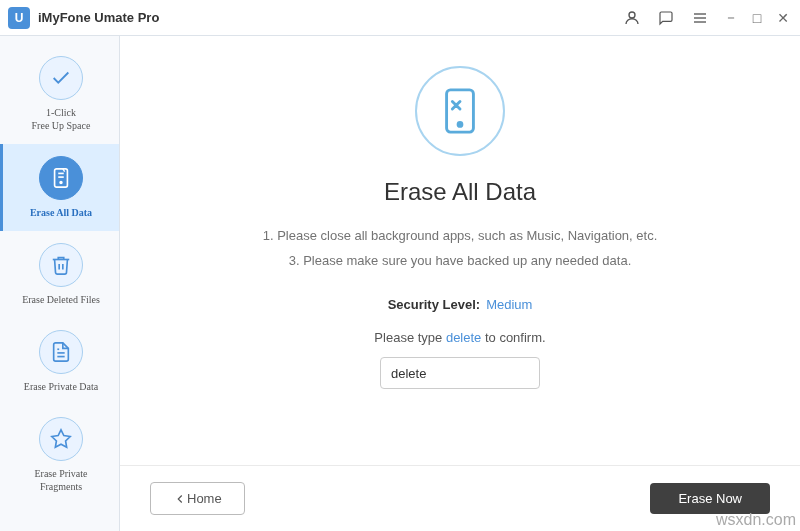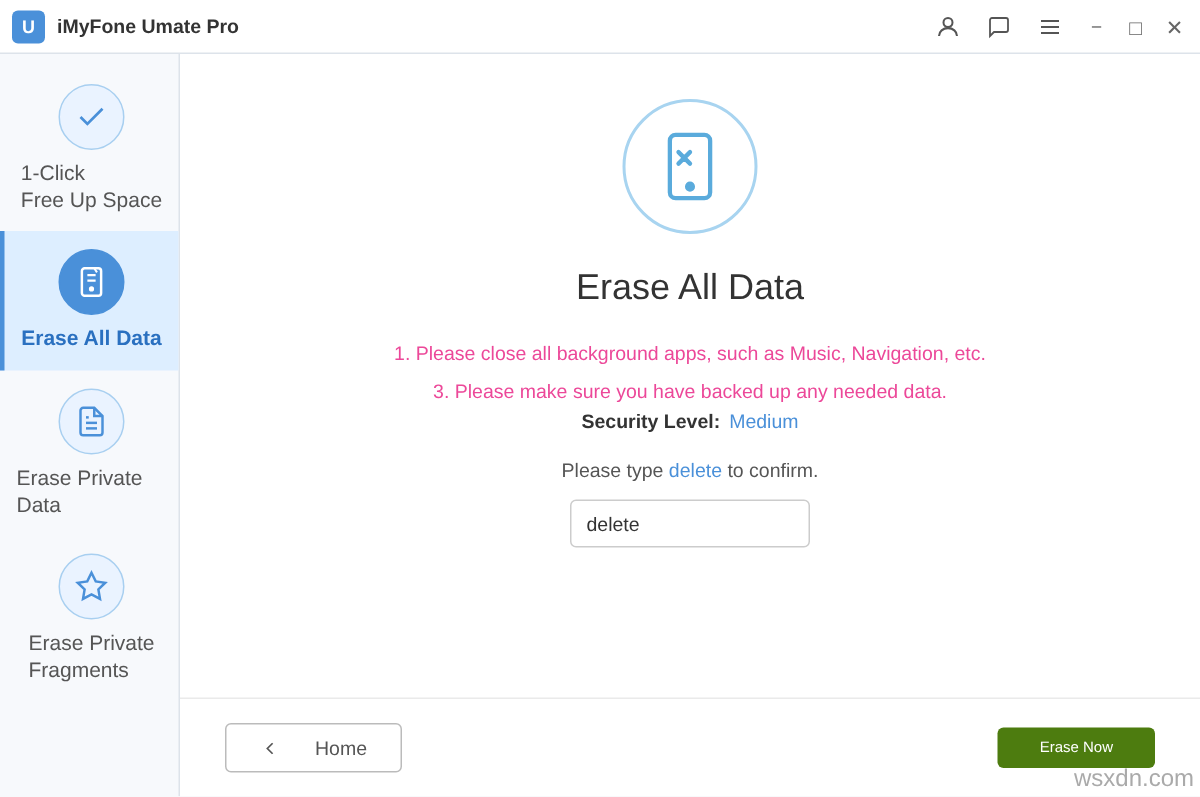--- a/index.html
+++ b/index.html
@@ -114,23 +114,25 @@
       margin-bottom: 6px;
       color: #4a90d9;
       font-size: 18px;
     }
     .sidebar-item.active .icon-circle {
       background: #4a90d9;
       border-color: #4a90d9;
       color: white;
     }
     .sidebar-item .item-label {
-      font-size: 14px;
+      font-size: 10px;
       color: #555;
+      text-align: center;
       line-height: 1.3;
+      font-family: Liberation Serif, serif;
     }
     .sidebar-item.active .item-label {
       color: #2a70c0;
       font-weight: 600;
     }
 
     
     .content {
       flex: 1;
       background: #ffffff;
@@ -159,22 +161,23 @@
     .page-title {
       font-size: 24px;
       font-weight: 400;
       color: #333;
       margin-bottom: 18px;
     }
 
     .instructions {
       text-align: center;
       font-size: 13px;
-      color: #ec4899;
+      color: #737373;
       line-height: 1.9;
+      margin-bottom: 24px;
     }
 
     .security-level-row {
       display: flex;
       align-items: center;
       gap: 6px;
       margin-bottom: 18px;
       font-size: 13px;
       color: #333;
     }
@@ -215,37 +218,37 @@
       padding: 16px 30px 16px 30px;
       border-top: 1px solid #eaeaea;
       background: #fff;
       margin-top: auto;
       flex-shrink: 0;
     }
 
     .home-btn {
       display: flex;
       align-items: center;
-      gap: 23px;
+      gap: 0;
       padding: 8px 22px;
       border: 1px solid #bbb;
       border-radius: 4px;
       background: #fff;
       color: #555;
       font-size: 13px;
       cursor: pointer;
     }
 
     .erase-btn {
       padding: 8px 28px;
-      background: #4d7c0f;
+      background: #404040;
       color: white;
       border: none;
       border-radius: 4px;
-      font-size: 10px;
+      font-size: 13px;
       cursor: pointer;
     }
 
     
     .watermark {
       position: fixed;
       bottom: 2px;
       right: 4px;
       font-size: 16px;
       color: #aaa;
@@ -303,20 +306,31 @@
           <rect x="5" y="2" width="14" height="20" rx="2" ry="2"></rect>
           <line x1="9" y1="7" x2="15" y2="7"></line>
           <line x1="9" y1="11" x2="15" y2="11"></line>
           <circle cx="12" cy="17" r="1" fill="currentColor"></circle>
           <path d="M14 2l2 3" stroke="currentColor" stroke-width="1.5"></path>
         </svg>
       </div>
       <span class="item-label">Erase All Data</span>
     </div>
 
+    <div class="sidebar-item">
+      <div class="icon-circle">
+        <svg width="22" height="22" viewBox="0 0 24 24" fill="none" stroke="currentColor" stroke-width="1.8">
+          <polyline points="3 6 5 6 21 6"></polyline>
+          <path d="M19 6l-1 14a2 2 0 0 1-2 2H8a2 2 0 0 1-2-2L5 6"></path>
+          <path d="M10 11v6M14 11v6"></path>
+          <path d="M9 6V4h6v2"></path>
+        </svg>
+      </div>
+      <span class="item-label">Erase Deleted Files</span>
+    </div>
 
     <div class="sidebar-item">
       <div class="icon-circle">
         <svg width="22" height="22" viewBox="0 0 24 24" fill="none" stroke="currentColor" stroke-width="1.8">
           <path d="M14 2H6a2 2 0 0 0-2 2v16a2 2 0 0 0 2 2h12a2 2 0 0 0 2-2V8z"></path>
           <polyline points="14 2 14 8 20 8"></polyline>
           <line x1="16" y1="13" x2="8" y2="13"></line>
           <line x1="16" y1="17" x2="8" y2="17"></line>
           <polyline points="10 9 9 9 8 9"></polyline>
         </svg>

